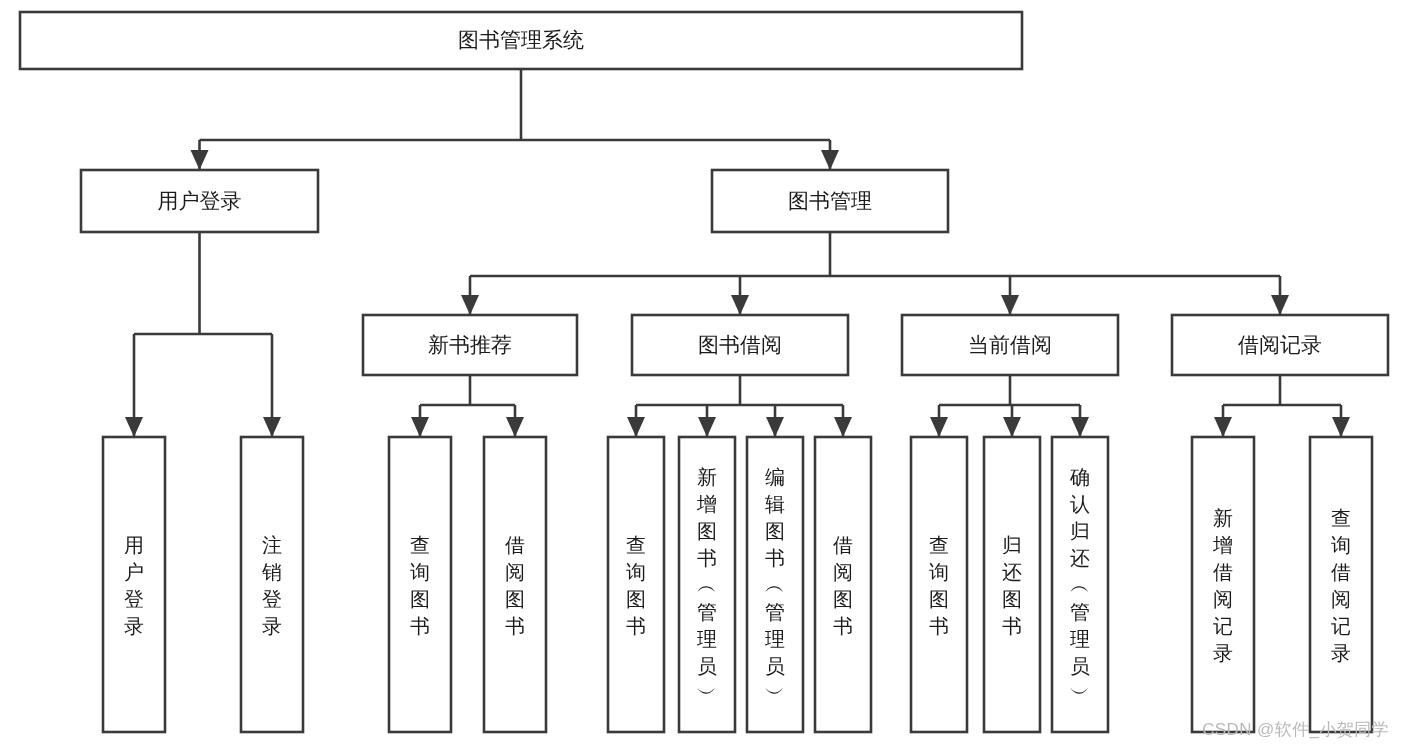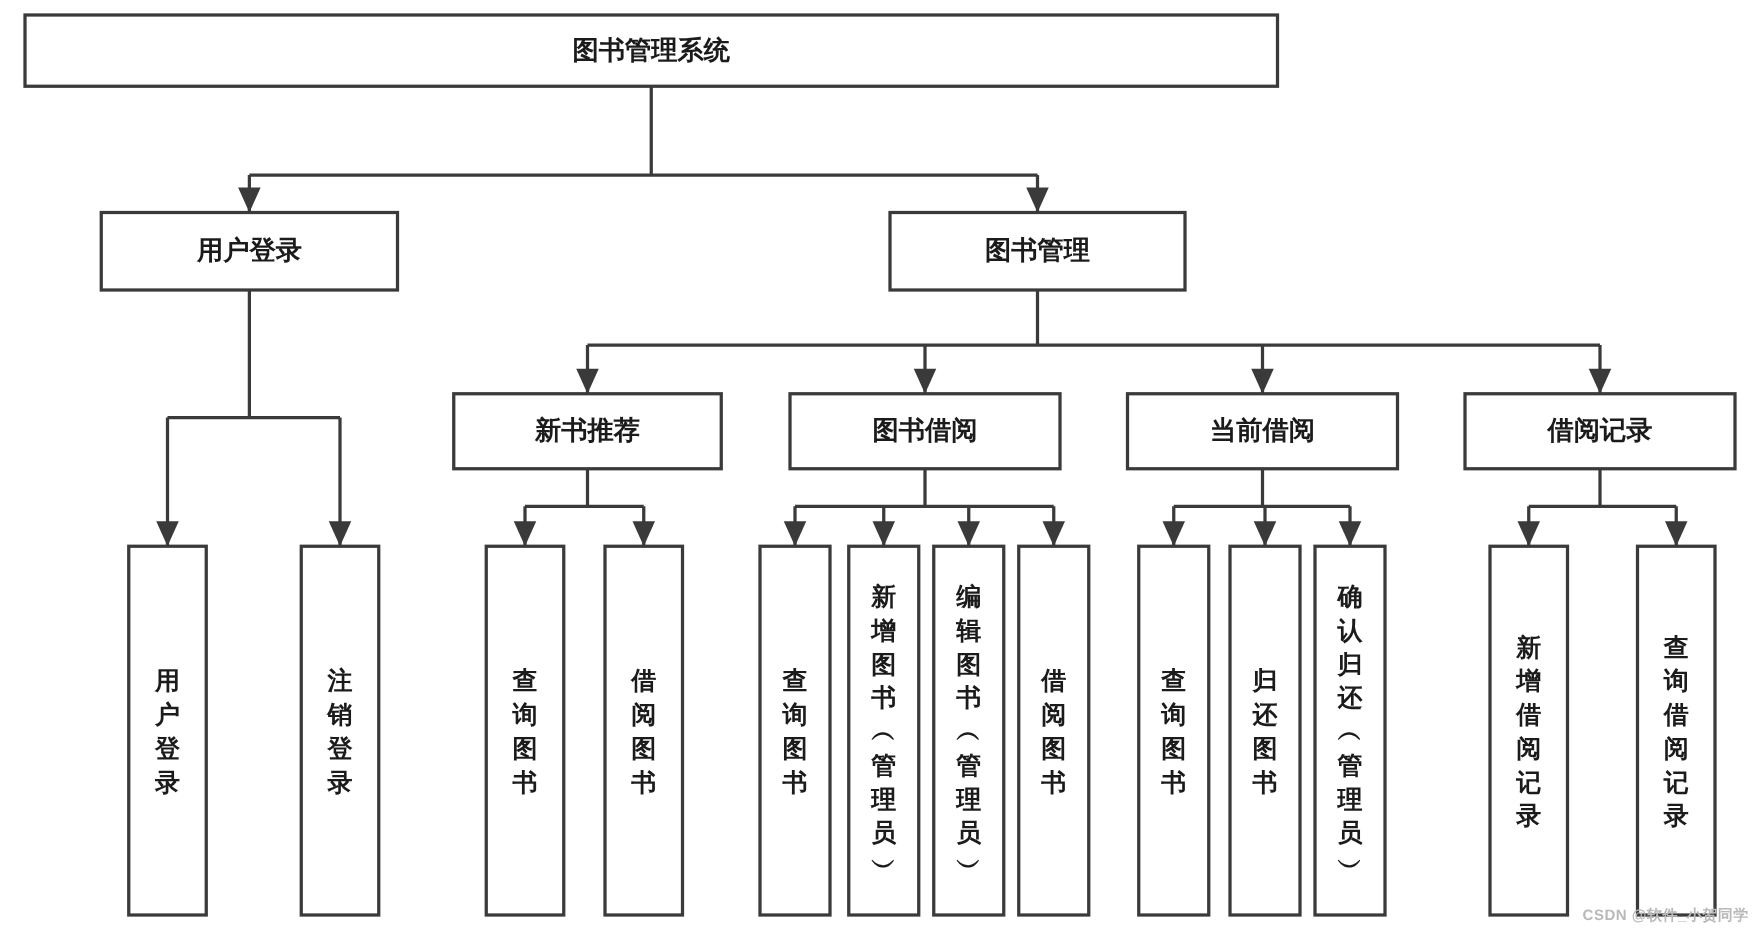--- a/index.html
+++ b/index.html
@@ -11,21 +11,20 @@
     width: 1405px;
     height: 747px;
     font-family: "Liberation Sans", "DejaVu Sans", sans-serif;
     overflow: hidden;
     position: relative;
   }
   #diagram-root {
     position: relative;
     width: 1405px;
     height: 747px;
-    font-weight: bold;
   }
   svg.diagram-canvas {
     position: absolute;
     left: 0;
     top: 0;
     width: 1405px;
     height: 747px;
     display: block;
   }
   .node-box {
@@ -51,24 +50,24 @@
     dominant-baseline: middle;
   }
   .node-label-vertical {
     fill: #1b1b1b;
     font-family: "Liberation Sans", "DejaVu Sans", sans-serif;
     font-size: 20px;
     text-anchor: middle;
   }
   .watermark {
     position: absolute;
-    right: 6px;
+    right: 16px;
     bottom: 6px;
     font-family: "Liberation Sans", "DejaVu Sans", sans-serif;
-    font-size: 12px;
+    font-size: 17px;
     color: #b9b9b9;
     white-space: nowrap;
     letter-spacing: 0.4px;
     pointer-events: none;
   }
 </style>
 </head>
 <body>
 
 <div id="diagram-root">

